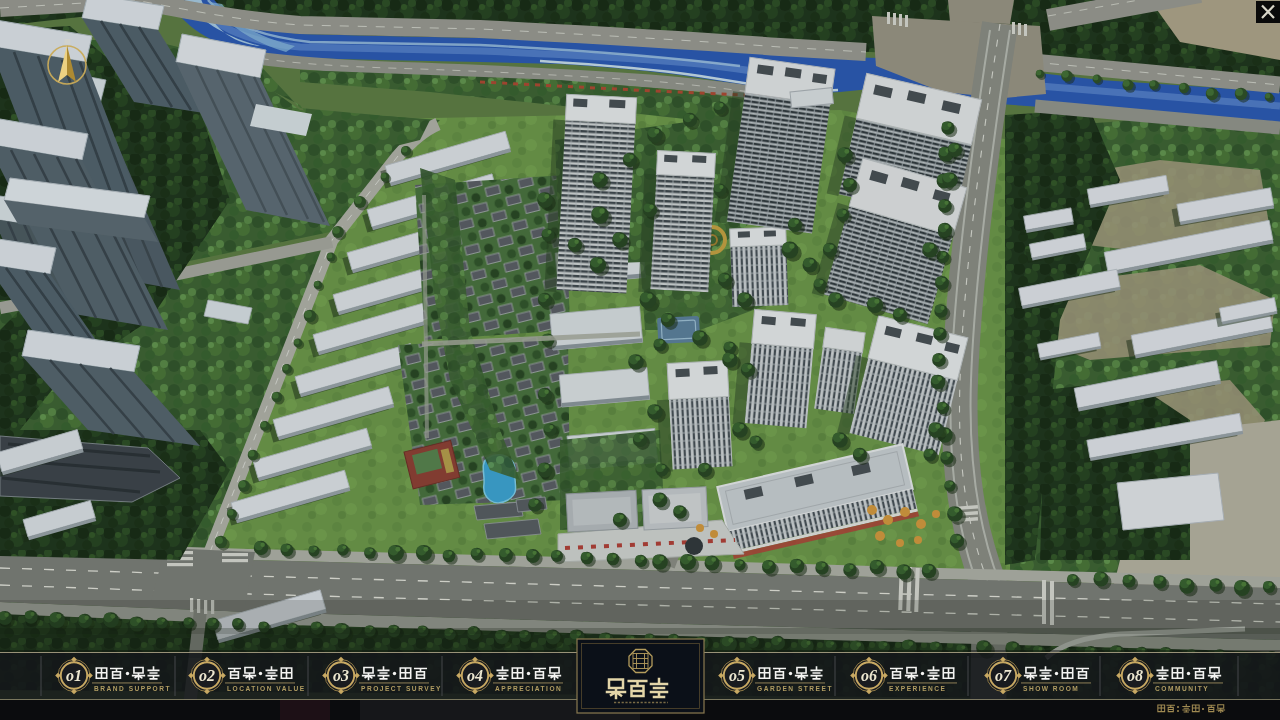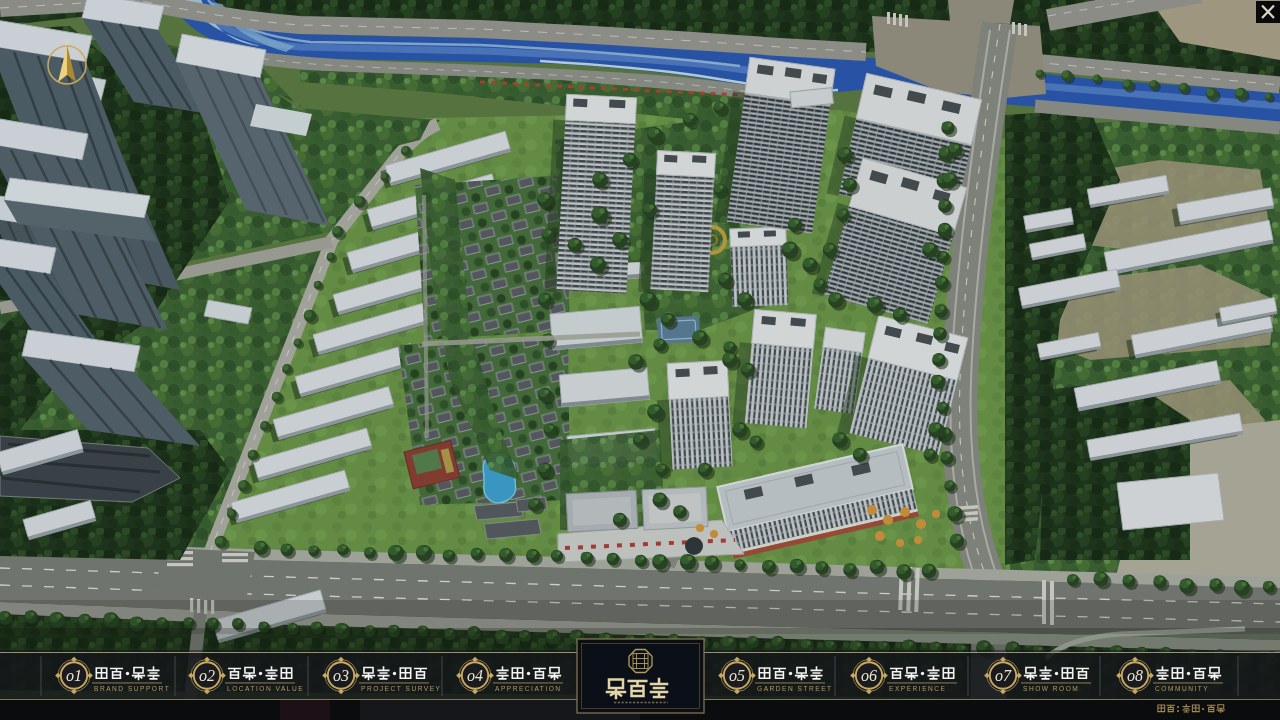--- a/index.html
+++ b/index.html
@@ -1,16 +1,16 @@
 <!DOCTYPE html>
 <html><head>
 <meta charset="utf-8">
 <style>
   html,body{margin:0;padding:0;background:#000;}
-  .stage{position:relative;width:1280px;height:720px;overflow:hidden;background:#55703c;font-family:"Liberation Sans",sans-serif;}
+  .stage{position:relative;width:1280px;height:720px;overflow:hidden;background:#55703c;font-family:"Liberation Sans",sans-serif;font-weight:bold;}
   svg{display:block;}
 </style>
 </head>
 <body>
 <div class="stage">
 <svg width="1280" height="720" viewBox="0 0 1280 720">
 <defs>
   <pattern id="treeDark" width="26" height="22" patternUnits="userSpaceOnUse">
     <rect width="26" height="22" fill="#1a3117"></rect>
     <circle cx="5" cy="5" r="6" fill="#132610"></circle>

